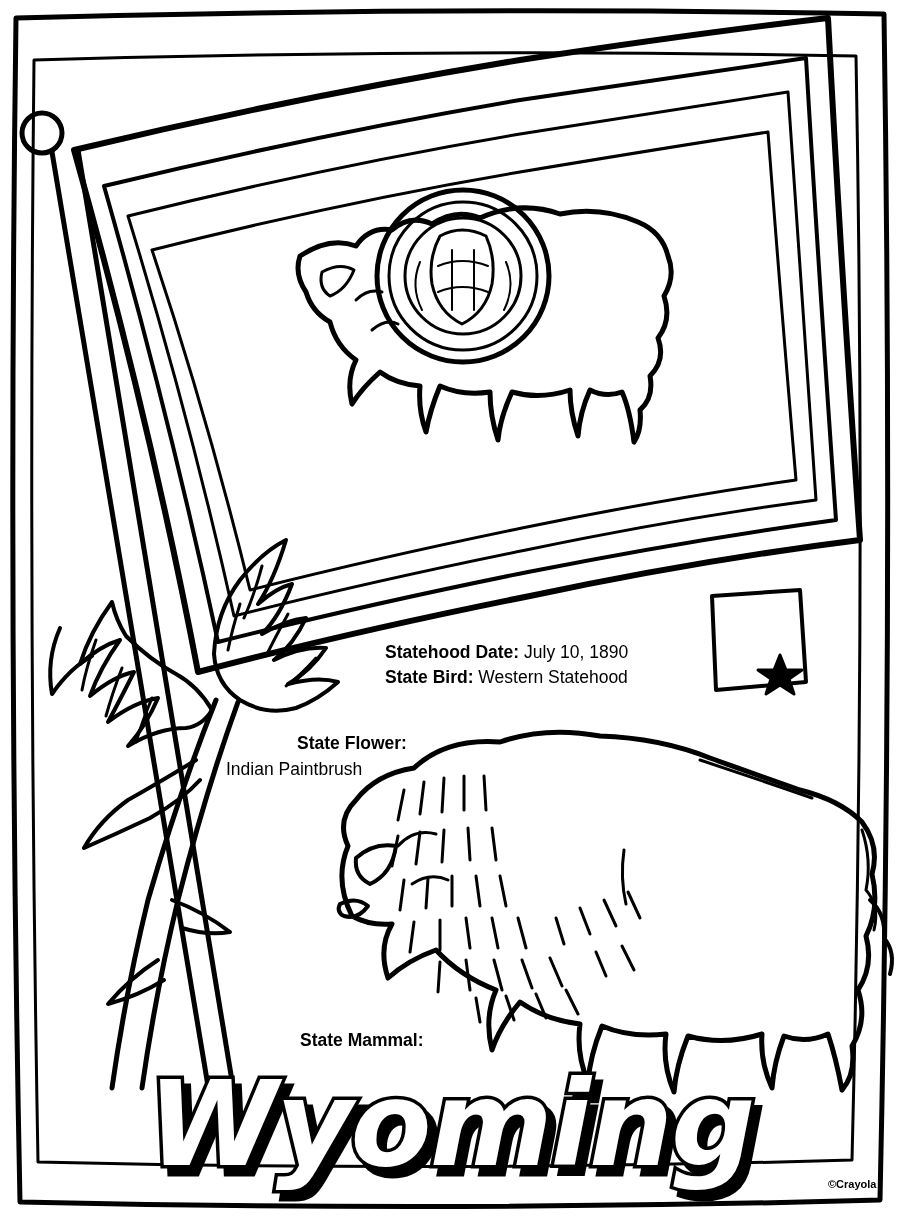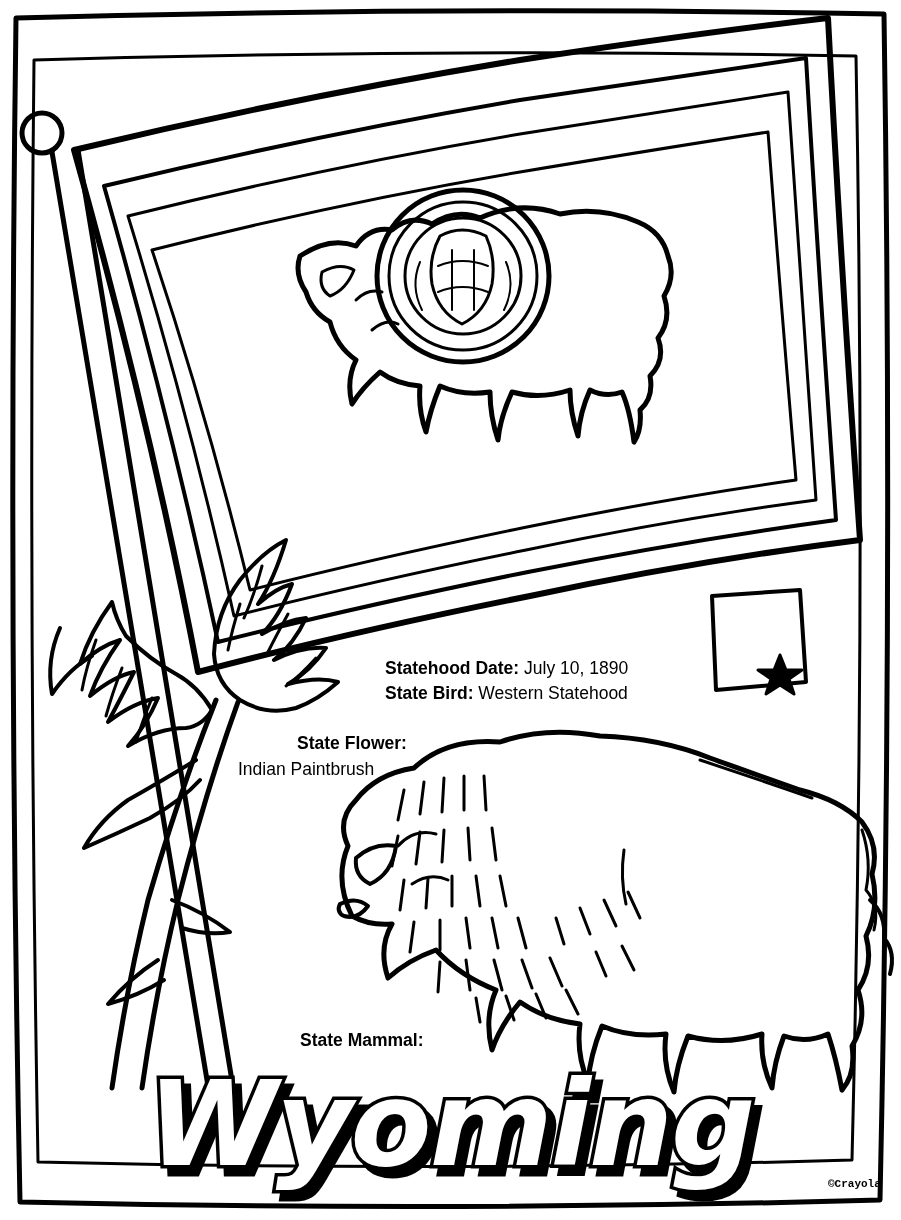--- a/index.html
+++ b/index.html
@@ -20,21 +20,21 @@
   svg.art {
     position: absolute;
     left: 0;
     top: 0;
     width: 901px;
     height: 1220px;
   }
   .fact-block {
     position: absolute;
     left: 385px;
-    top: 656px;
+    top: 640px;
     width: 330px;
     font-size: 17.5px;
     line-height: 25px;
     color: #000;
   }
   .fact-row {
     white-space: nowrap;
   }
   .fact-label {
     font-weight: bold;
@@ -52,21 +52,20 @@
     color: #000;
   }
   .flower-label {
     font-weight: bold;
     display: block;
     text-align: center;
   }
   .flower-value {
     display: block;
     padding-left: 4px;
-    margin-left: 12px;
   }
   .mammal-block {
     position: absolute;
     left: 300px;
     top: 1027px;
     width: 260px;
     text-align: left;
     font-size: 17.5px;
     line-height: 26px;
     color: #000;
@@ -78,21 +77,21 @@
   .mammal-value {
     display: block;
   }
   .copyright {
     position: absolute;
     left: 828px;
     top: 1178px;
     font-size: 11px;
     font-weight: bold;
     color: #000;
-    font-family: Liberation Mono, monospace;
+    font-family: Liberation Sans, sans-serif;
   }
   .title-wrap {
     position: absolute;
     left: 0;
     top: 1055px;
     width: 713px;
     height: 140px;
     pointer-events: none;
   }
   .title-text {

